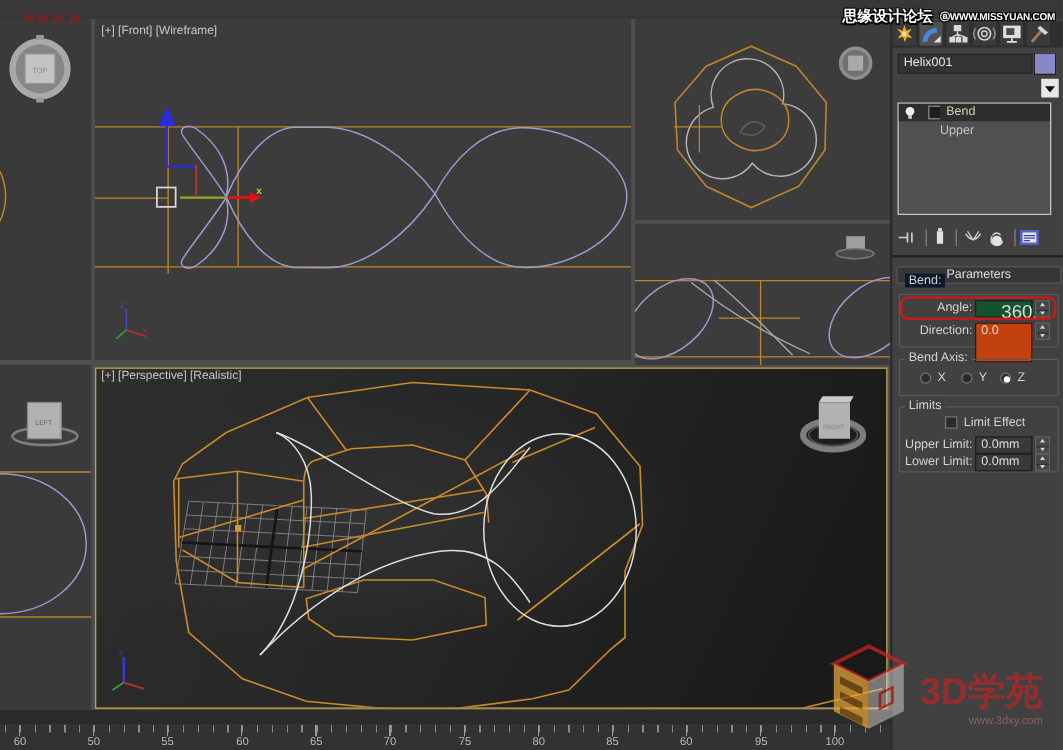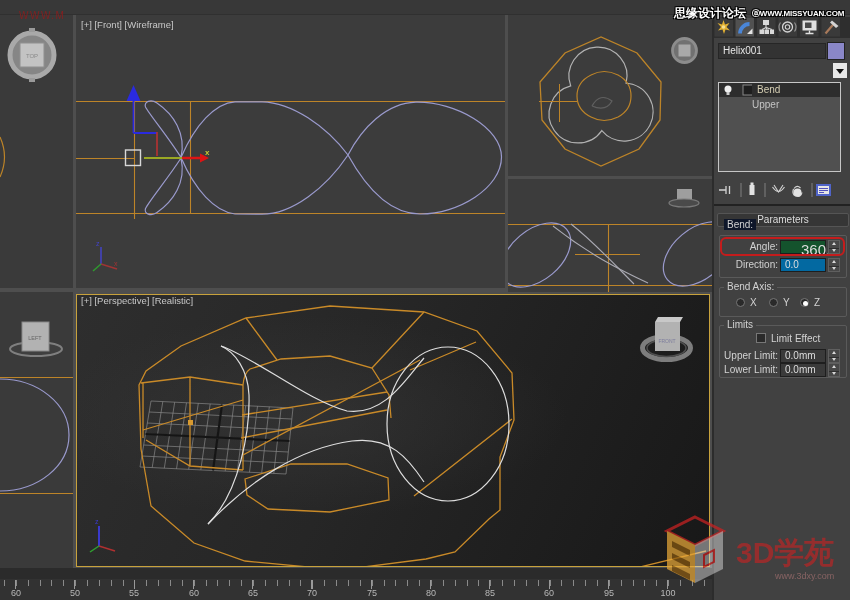--- a/index.html
+++ b/index.html
@@ -218,21 +218,21 @@
  <span style="position:absolute;right:74px;top:1px">Angle:</span>
  <div class="abs" style="left:66px;top:0;width:46px;height:14px;background:#14532d;border:1px solid #1e1e1e;color:#dcdcdc;font-size:15px;padding-left:20px">360.0</div>
  <div class="abs" style="left:114px;top:0;width:12px;height:14px;background:#484848;border:1px solid #5f5f5f">
   <div style="position:absolute;left:3px;top:1px;width:0;height:0;border-left:2.5px solid transparent;border-right:2.5px solid transparent;border-bottom:3.5px solid #d8d8d8"></div>
   <div style="position:absolute;left:3px;bottom:1px;width:0;height:0;border-left:2.5px solid transparent;border-right:2.5px solid transparent;border-top:3.5px solid #d8d8d8"></div>
   <div style="position:absolute;left:0;top:6.5px;width:10px;height:1px;background:#2e2e2e"></div>
  </div>
 </div>
 <div class="abs" style="left:0;top:243px;width:138px;height:15px;color:#d2d2d2;font-size:10px">
  <span style="position:absolute;right:74px;top:1px">Direction:</span>
- <div class="abs" style="left:66px;top:0;width:46px;height:14px;background:#0369a1;border:1px solid #1e1e1e;color:#dcdcdc;font-size:10px;padding-left:4px">0.0</div>
+ <div class="abs" style="left:66px;top:0;width:46px;height:32px;background:#c2410c;border:1px solid #1e1e1e;color:#dcdcdc;font-size:10px;padding-left:4px">0.0</div>
  <div class="abs" style="left:114px;top:0;width:12px;height:14px;background:#484848;border:1px solid #5f5f5f">
   <div style="position:absolute;left:3px;top:1px;width:0;height:0;border-left:2.5px solid transparent;border-right:2.5px solid transparent;border-bottom:3.5px solid #d8d8d8"></div>
   <div style="position:absolute;left:3px;bottom:1px;width:0;height:0;border-left:2.5px solid transparent;border-right:2.5px solid transparent;border-top:3.5px solid #d8d8d8"></div>
   <div style="position:absolute;left:0;top:6.5px;width:10px;height:1px;background:#2e2e2e"></div>
  </div>
 </div>
 
 <div class="abs" style="left:6px;top:222px;width:125px;height:19px;border:2.5px solid #c41c1c;border-radius:6px"></div>
 
 <div class="abs" style="left:5px;top:272px;width:128px;height:30px;border:1px solid #5a5a5a;border-radius:2px"></div>
@@ -268,21 +268,21 @@
  <div class="abs" style="left:66px;top:0;width:46px;height:14px;background:#3a3a3a;border:1px solid #1e1e1e;color:#dcdcdc;font-size:10px;padding-left:4px">0.0mm</div>
  <div class="abs" style="left:114px;top:0;width:12px;height:14px;background:#484848;border:1px solid #5f5f5f">
   <div style="position:absolute;left:3px;top:1px;width:0;height:0;border-left:2.5px solid transparent;border-right:2.5px solid transparent;border-bottom:3.5px solid #d8d8d8"></div>
   <div style="position:absolute;left:3px;bottom:1px;width:0;height:0;border-left:2.5px solid transparent;border-right:2.5px solid transparent;border-top:3.5px solid #d8d8d8"></div>
   <div style="position:absolute;left:0;top:6.5px;width:10px;height:1px;background:#2e2e2e"></div>
  </div>
 </div>
 
 </div>
 
-<div class="abs" style="left:19px;top:10px;color:rgba(145,28,28,0.85);font-size:10px;font-weight:normal;letter-spacing:1.5px">WWW.M</div>
+<div class="abs" style="left:19px;top:10px;color:rgba(145,28,28,0.85);font-size:10px;font-weight:bold;letter-spacing:1.5px">WWW.M</div>
 <div class="abs" style="left:674px;top:5px;color:#fff;font-weight:bold;font-size:12px;text-shadow:1px 1px 0 #000,-1px -1px 0 #000,1px -1px 0 #000,-1px 1px 0 #000;white-space:nowrap">思缘设计论坛</div>
 <div class="abs" style="left:752px;top:8px;color:#fff;font-weight:bold;font-size:8px;letter-spacing:-0.2px;text-shadow:1px 1px 0 #000,-1px -1px 0 #000,1px -1px 0 #000,-1px 1px 0 #000;white-space:nowrap">ⓐWWW.MISSYUAN.COM</div>
 <svg class="abs" style="left:660px;top:505px" width="190" height="95" viewBox="0 0 190 95">
  <g opacity="0.72">
   <polygon points="35,12 63,26 35,40 7,26" fill="none" stroke="#cc2222" stroke-width="3"></polygon>
   <polygon points="7,26 35,40 35,78 7,64" fill="#e8a838"></polygon>
   <path d="M12,36 L30,45 L30,51 L12,42 Z M12,48 L30,57 L30,63 L12,54 Z M12,60 L30,69 L30,75 L12,66 Z" fill="#8a5a10"></path>
   <polygon points="35,40 63,26 63,64 35,78" fill="rgba(225,225,225,0.65)"></polygon>
   <polygon points="44,50 54,45 54,57 44,62" fill="none" stroke="#cc2222" stroke-width="2"></polygon>
  </g>

